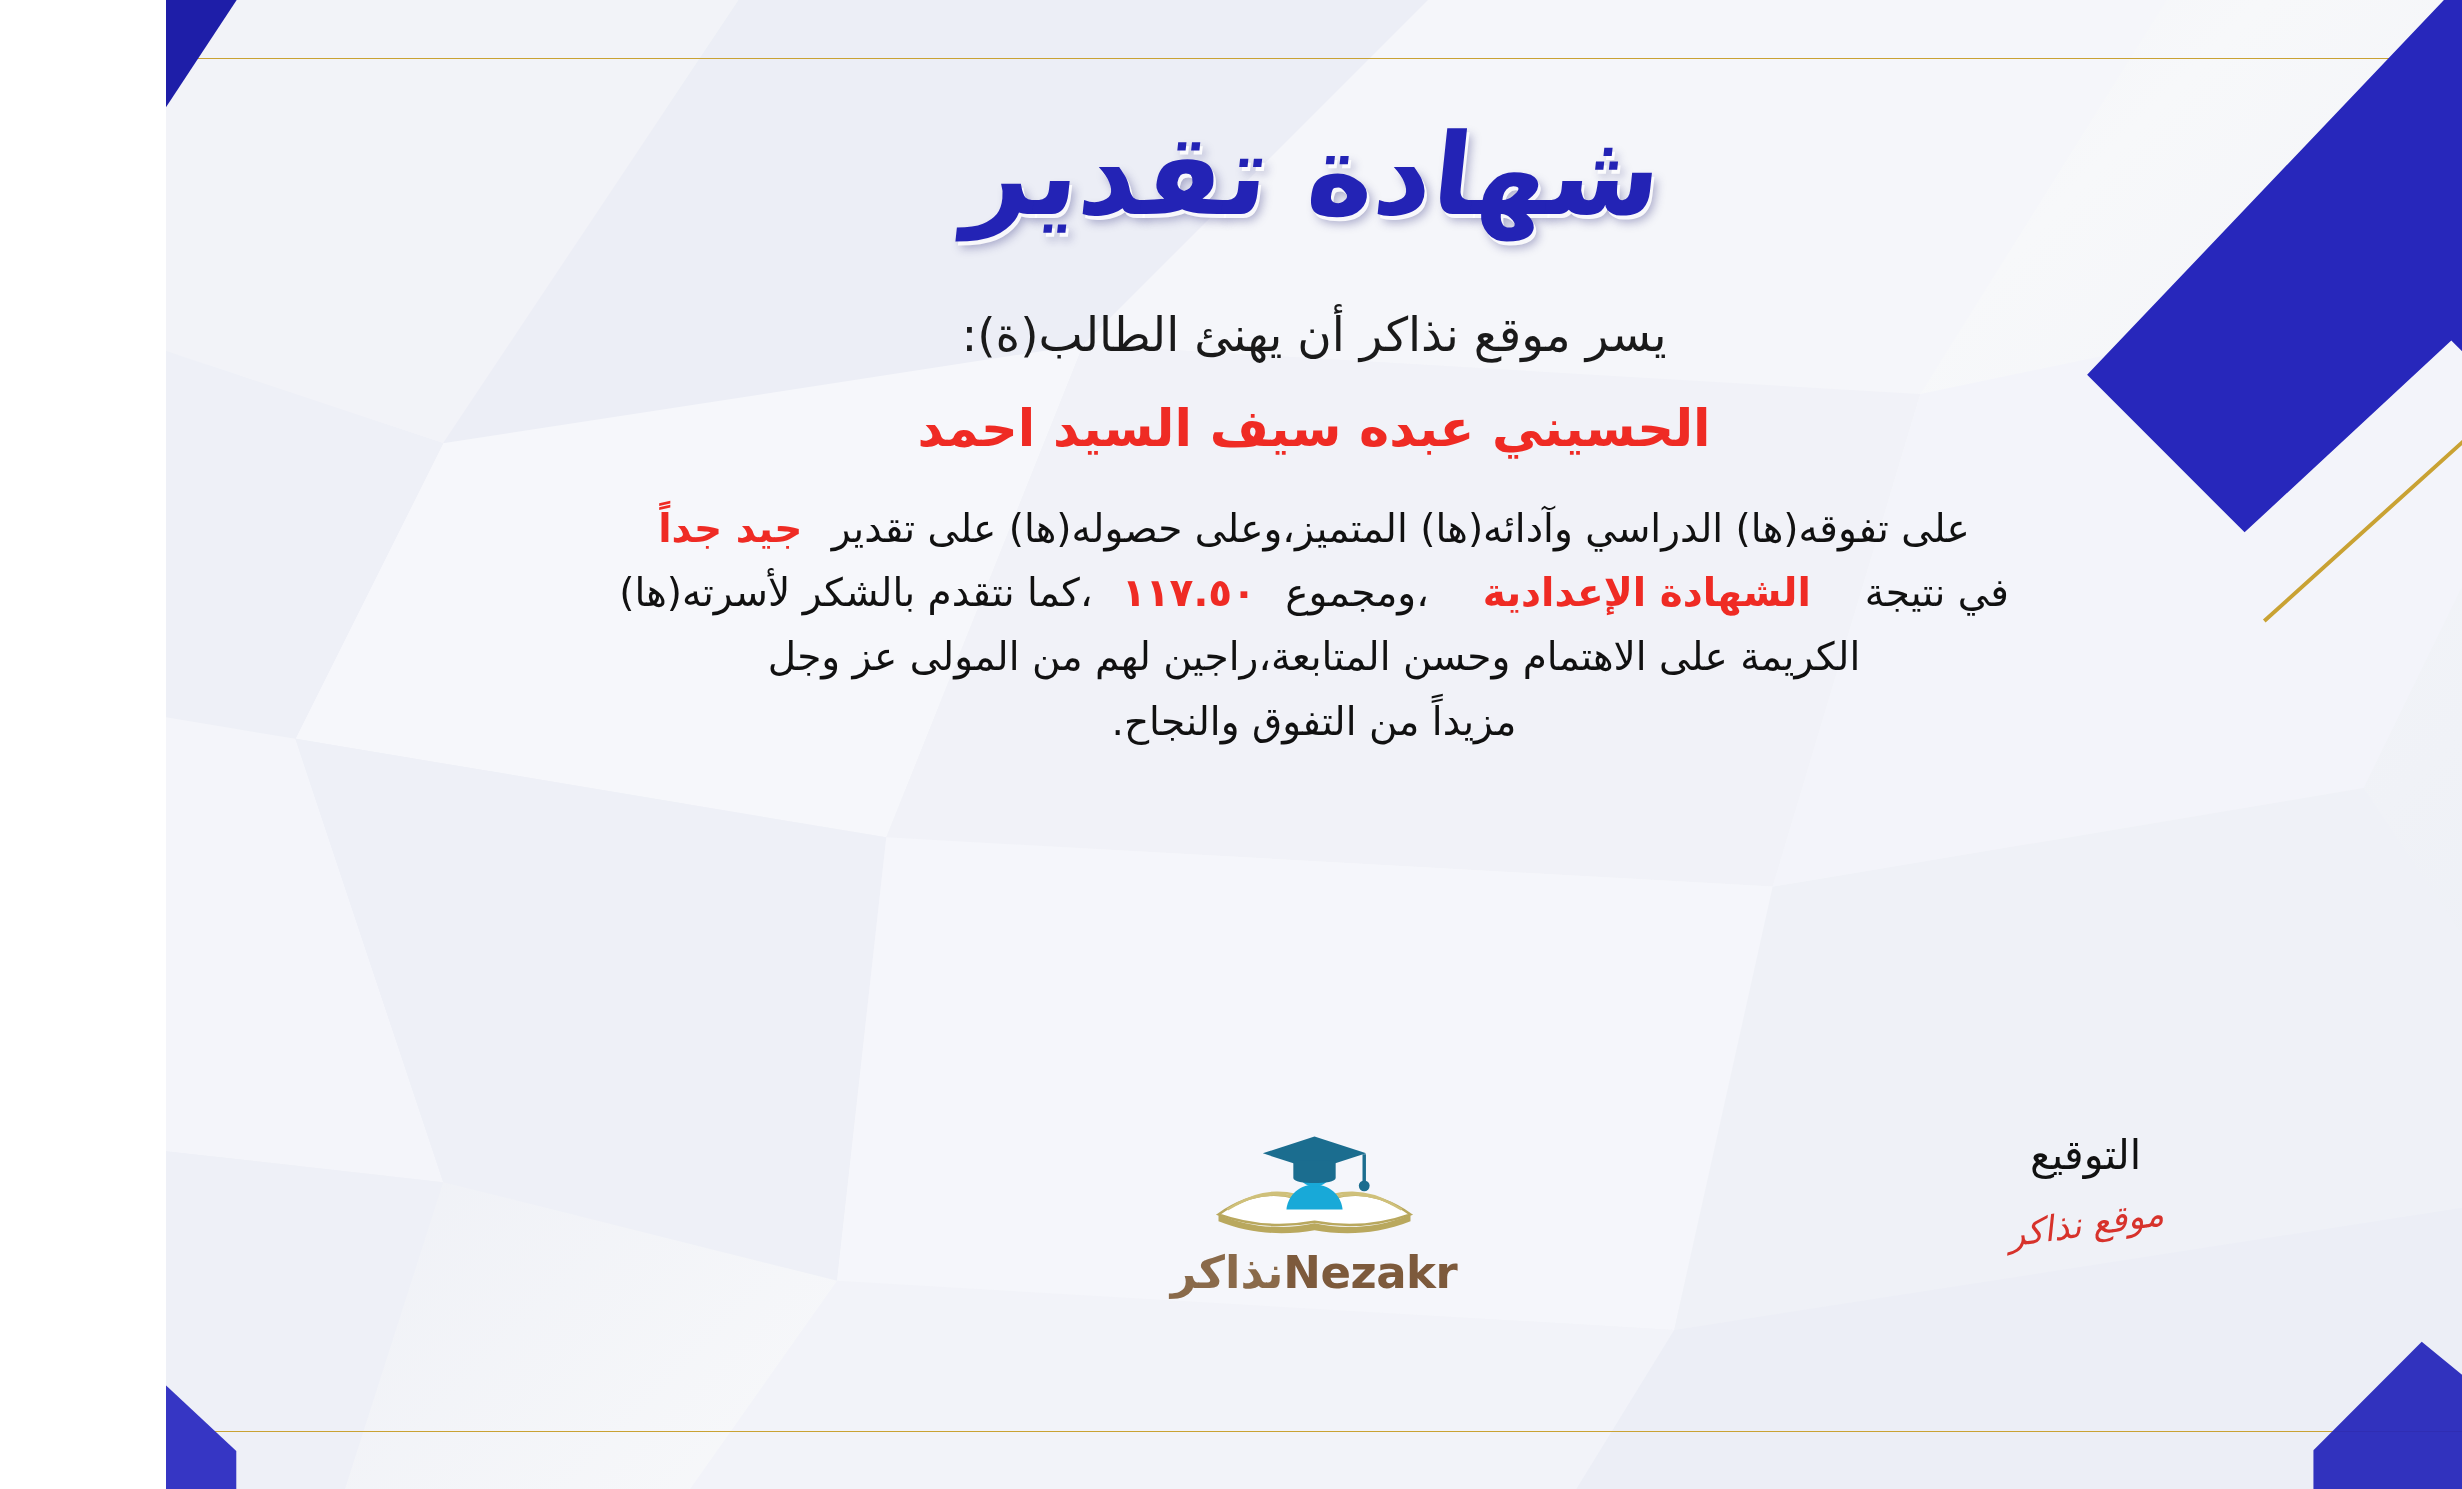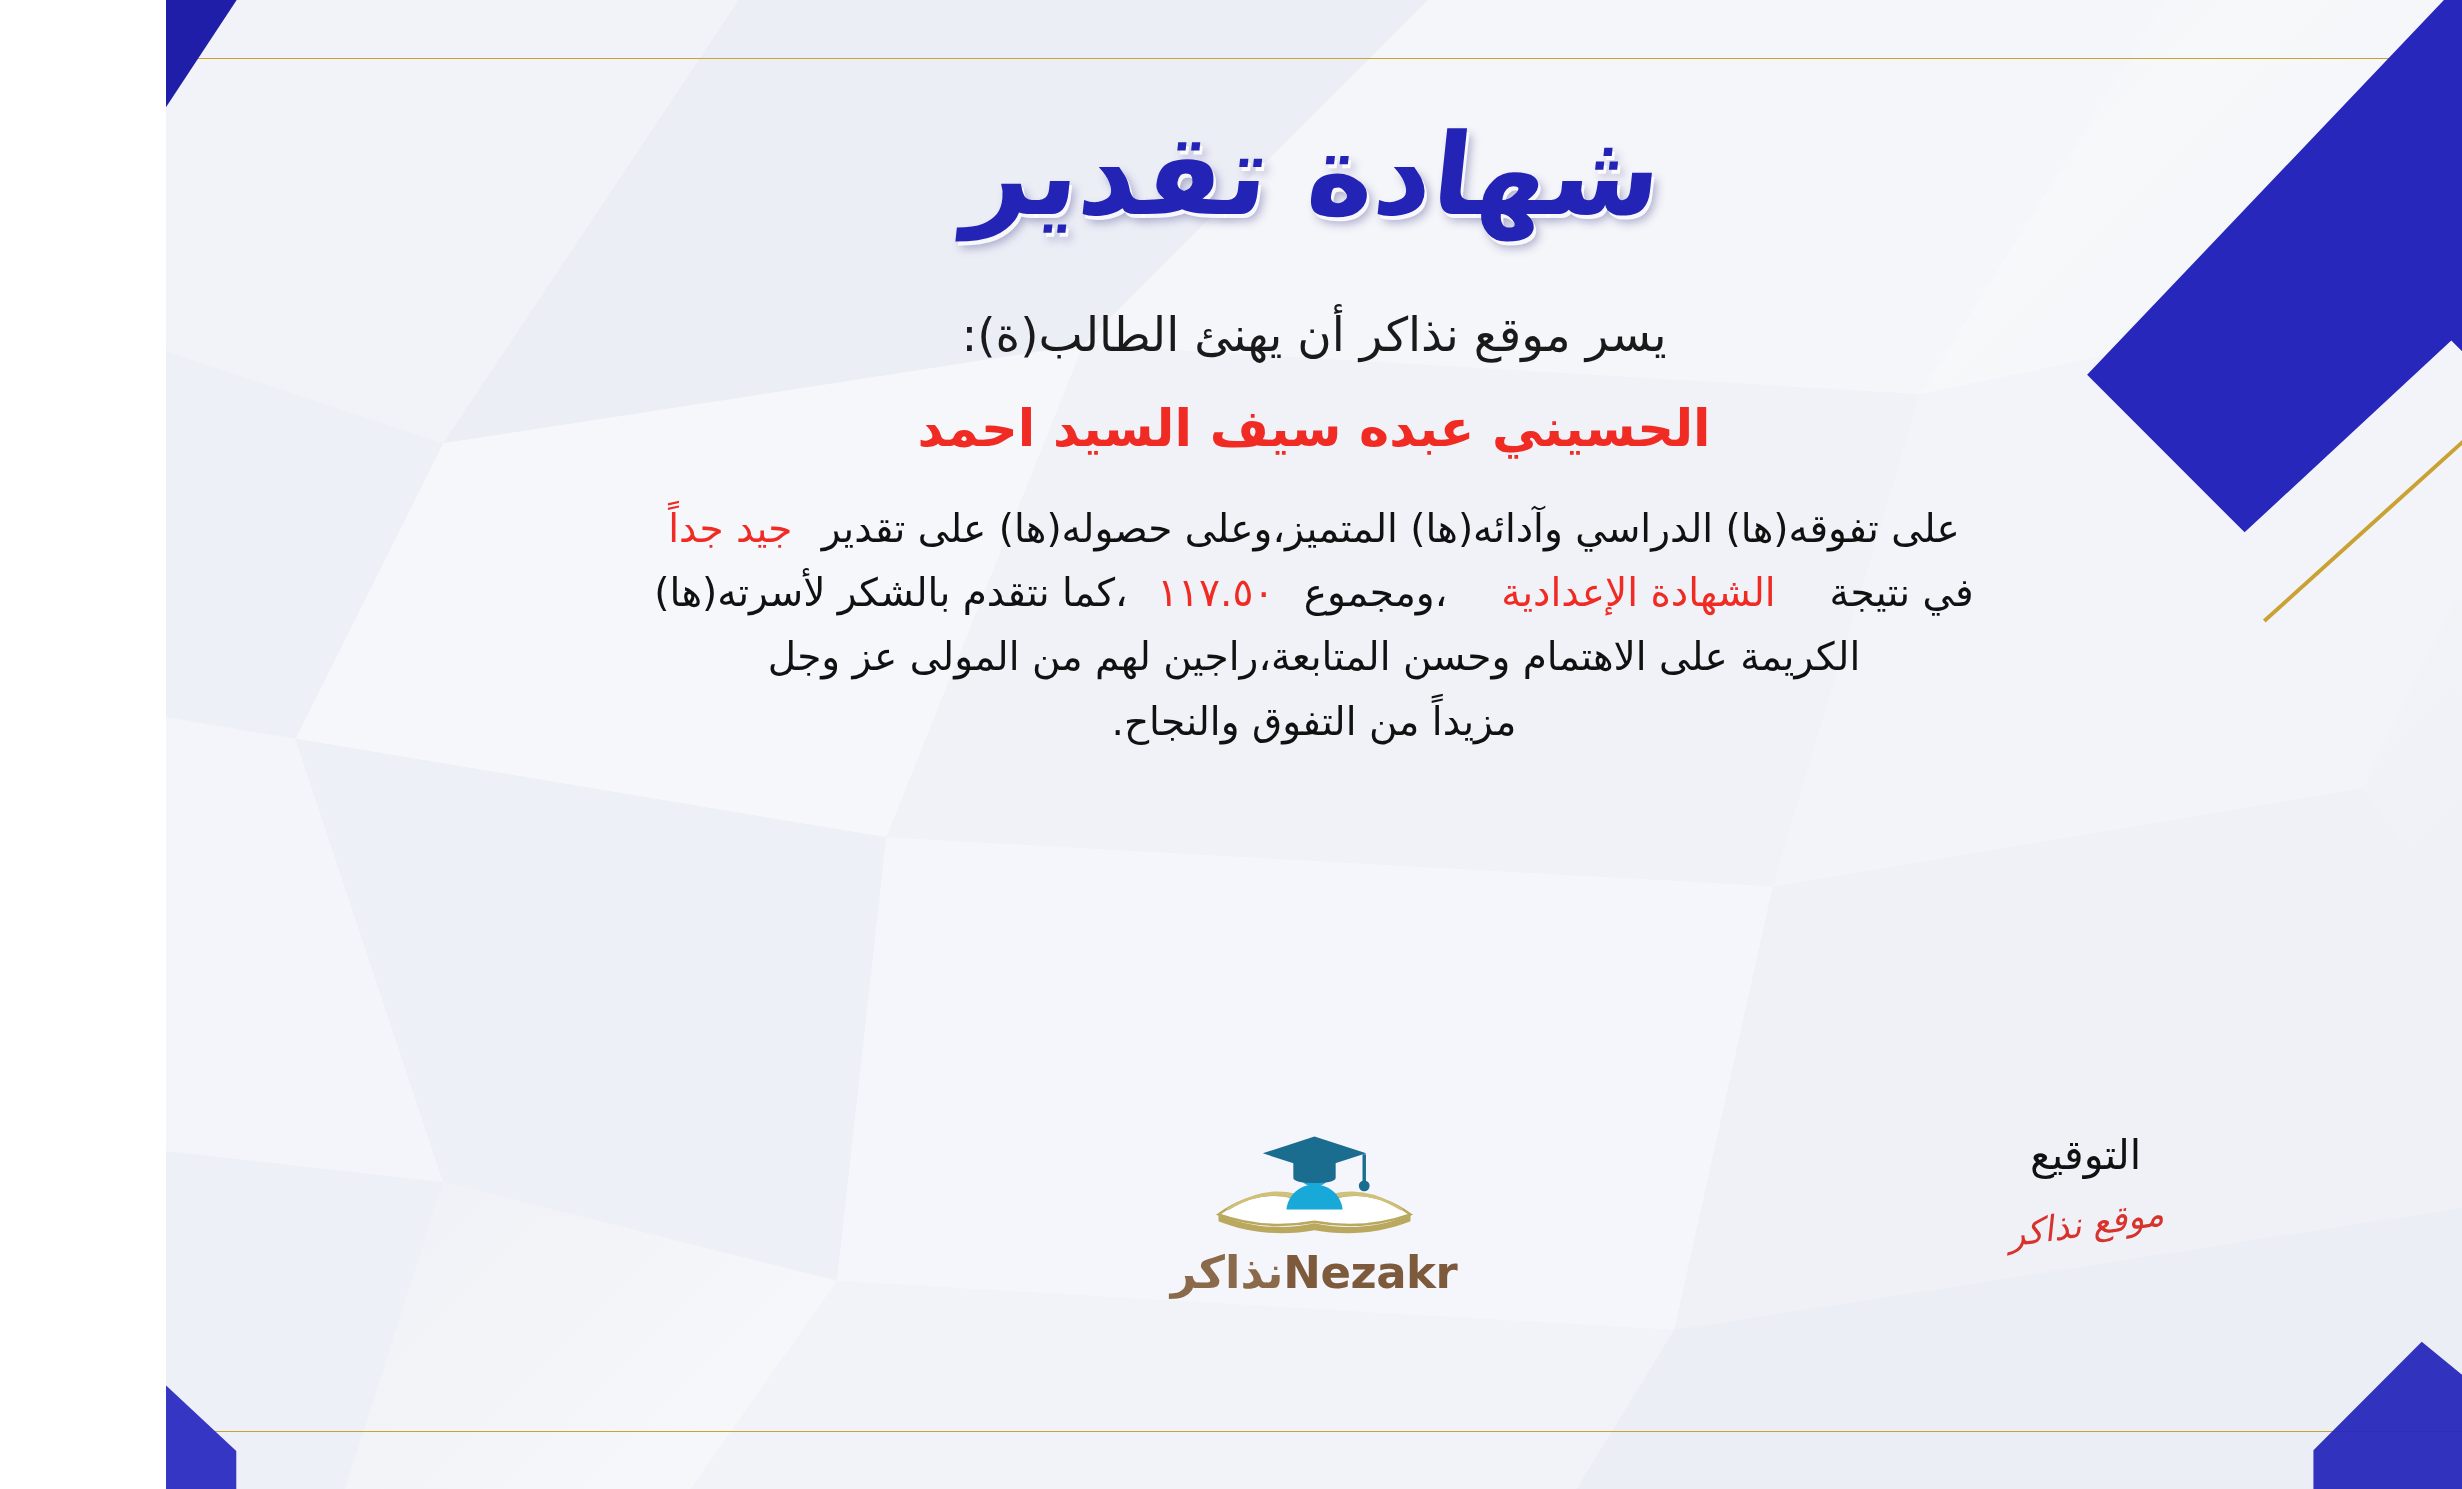--- a/index.html
+++ b/index.html
@@ -110,21 +110,21 @@
     max-width: 2216px;
   }
 
   .body-line {
     display: block;
     white-space: nowrap;
   }
 
   .hl-red {
     color: #ef2b24;
-    font-weight: normal;
+    font-weight: bold;
   }
   .spacer-sm { display: inline-block; width: 29.5px; }
   .spacer-lg { display: inline-block; width: 54px; }
 
   
   .footer {
     position: absolute;
     left: 0;
     right: 0;
     bottom: 29.5px;

